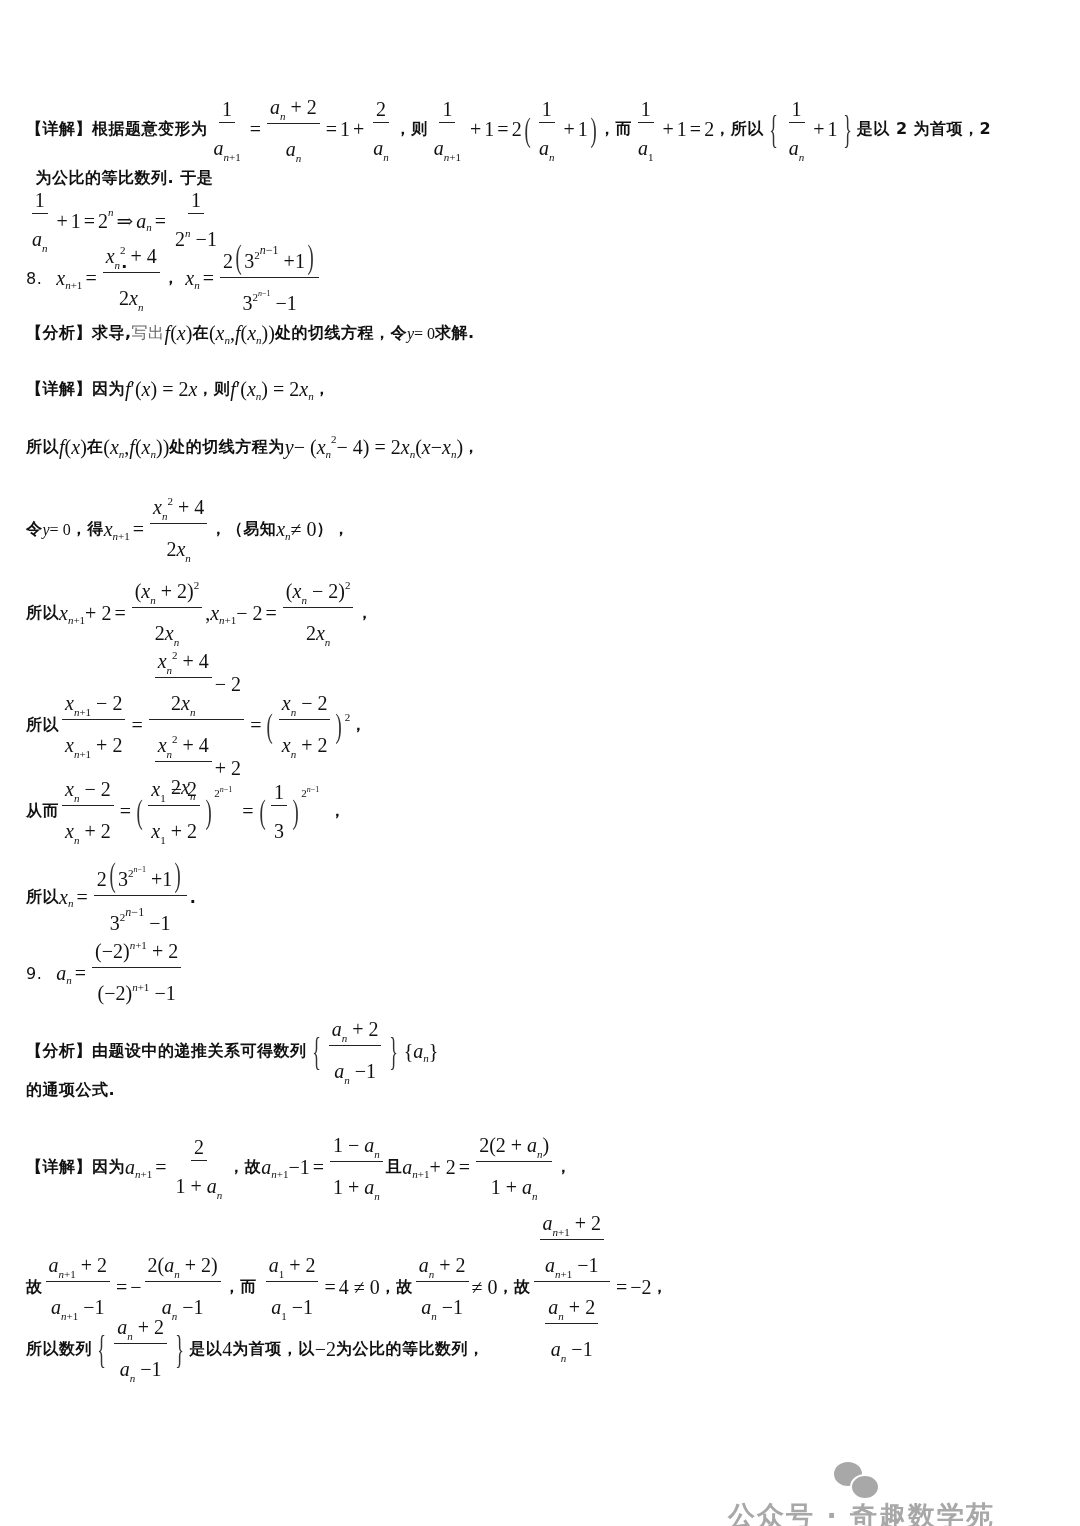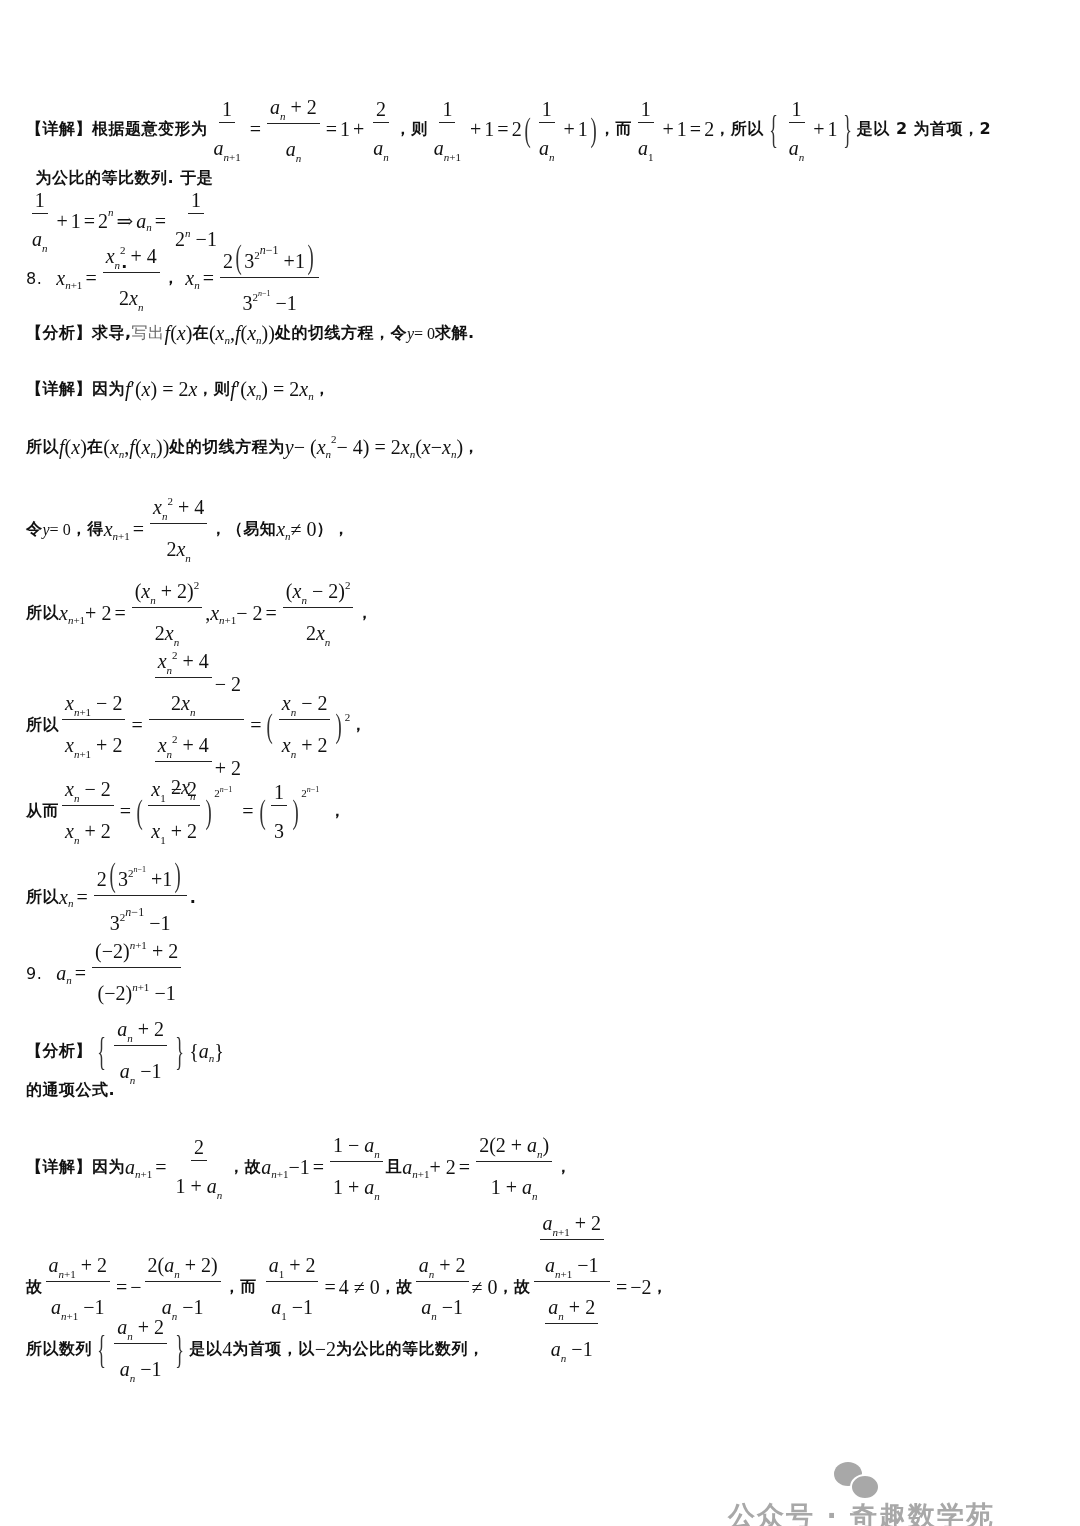--- a/index.html
+++ b/index.html
@@ -271,20 +271,21 @@
       <span class="op">=</span>
     <span class="frac">
         <span class="num">(−2)<span class="sup"><i>n</i>+1</span> + 2</span>
         <span class="den">(−2)<span class="sup"><i>n</i>+1</span> −1</span>
       </span>
   </span>
 </div>
 
 <div class="line" style="top:1018px;">
   <span class="cn">【分析】</span>
+  <span class="cn">由题设中的递推关系可得数列</span>
   <span class="m">
     <span class="brace">{</span>
     <span class="frac">
         <span class="num"><i>a</i><span class="sub">n</span> + 2</span>
         <span class="den"><i>a</i><span class="sub">n</span> −1</span>
       </span>
     <span class="brace">}</span>
   </span>
   <span class="m">{<i>a</i><span class="sub">n</span>}</span>
 </div>

